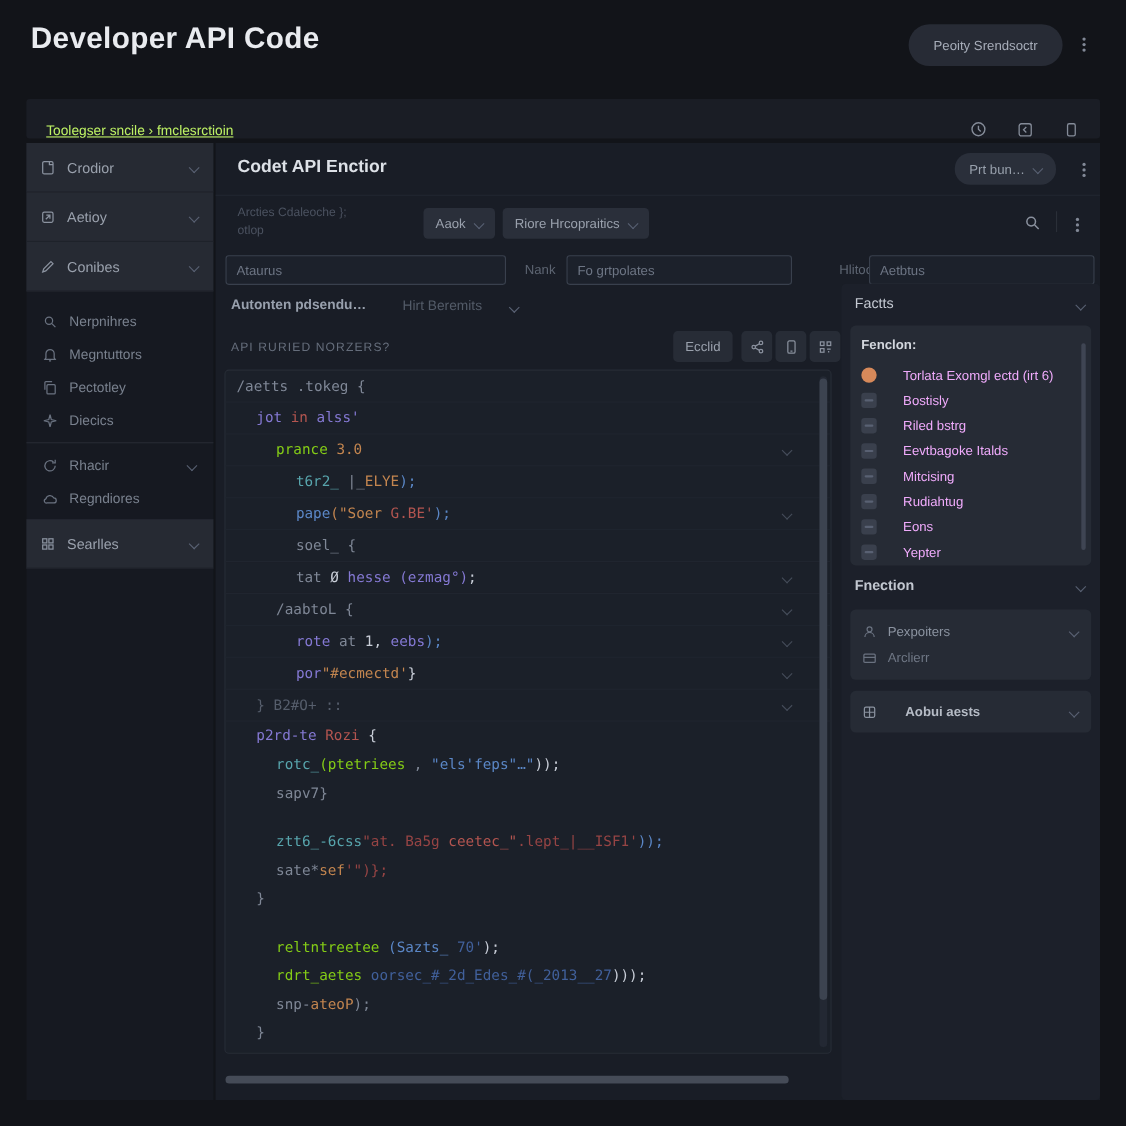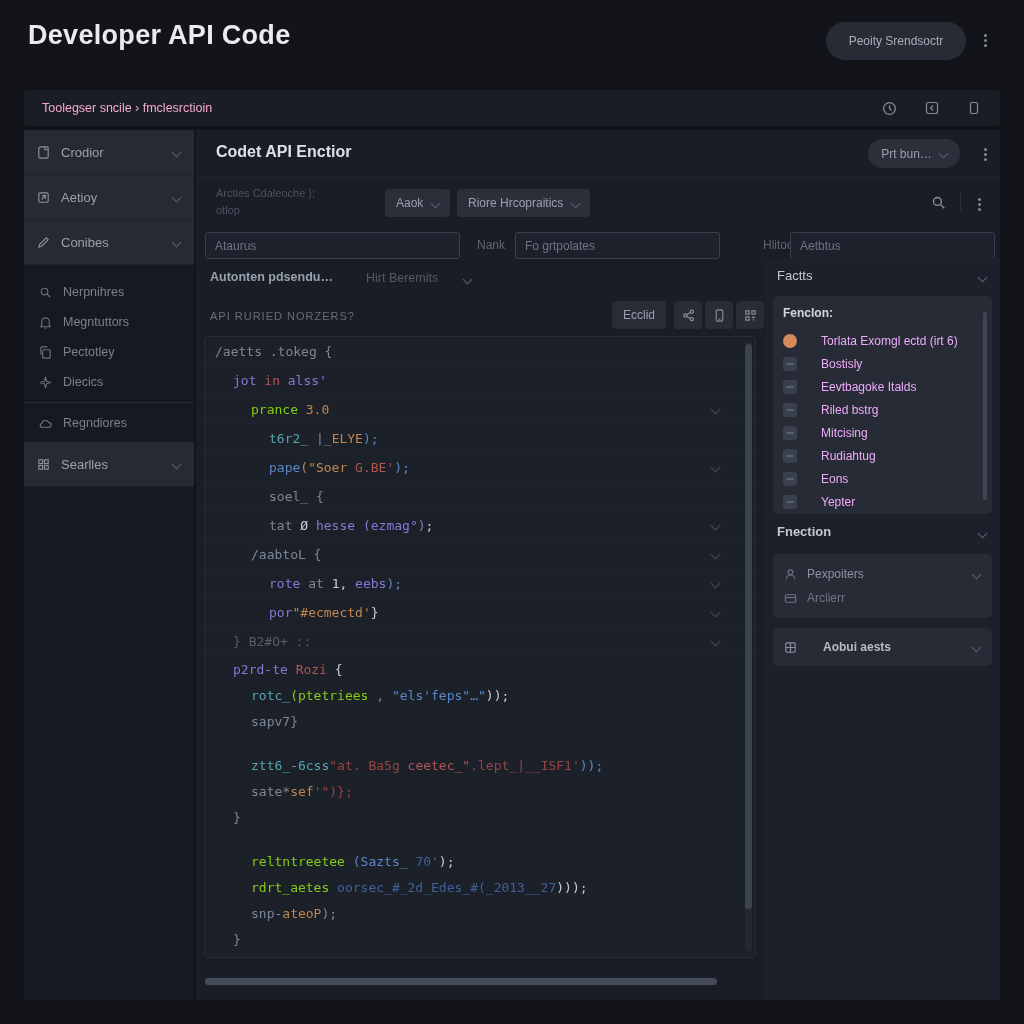--- a/index.html
+++ b/index.html
@@ -7,21 +7,21 @@
         font-family:"Liberation Sans",sans-serif;-webkit-font-smoothing:antialiased;}
   
   .app-title{position:absolute;left:28px;top:20px;font-size:27px;font-weight:600;color:#e9ebef;letter-spacing:.3px;}
   .header-btn{position:absolute;left:826px;top:22px;width:140px;height:38px;border-radius:19px;background:#272b35;
               color:#a7adb9;font-size:12px;display:flex;align-items:center;justify-content:center;cursor:pointer;}
   .vdots{width:3px;height:3px;border-radius:50%;background:#818896;
          box-shadow:0 -5px 0 #818896,0 5px 0 #818896;}
   .header-dots{position:absolute;left:984px;top:39px;}
   
   .bcbar{position:absolute;left:24px;top:90px;width:976px;height:36px;background:#1a1d25;border-radius:3px;
-         display:flex;align-items:center;padding:0 18px;box-sizing:border-box;color:#f9a8d4;font-size:12.5px;}
+         display:flex;align-items:flex-end;padding:0 18px;box-sizing:border-box;color:#bef264;font-size:12.5px;text-decoration:underline;}
   .bc-icons{margin-left:auto;display:flex;gap:26px;align-items:center;color:#848b98;}
   .ic{display:inline-flex;align-items:center;justify-content:center;}
   .ic svg{display:block;}
   
   .sidebar{position:absolute;left:24px;top:130px;width:170px;height:870px;background:#161921;}
   .sb-row{display:flex;align-items:center;gap:10px;box-sizing:border-box;}
   .sb-boxed{height:45px;background:#262a33;border-bottom:1px solid #1e222a;padding:4px 12px;color:#9aa1ad;font-size:13px;}
   .sb-boxed .ic{color:#8b93a0;}
   .sb-plain{height:30px;padding:0 14px;color:#79818e;font-size:12.5px;}
   .sb-plain .ic{color:#6a7280;}
@@ -202,20 +202,30 @@
           <svg width="15" height="15" viewBox="0 0 16 16" fill="none" stroke="currentColor" stroke-width="1.2">
             <path d="M8 2l1.2 4.8L14 8l-4.8 1.2L8 14l-1.2-4.8L2 8l4.8-1.2z"></path>
           </svg>
         </span>
         <span>Diecics</span>
       </div>
       <div class="sb-div"></div>
       <div class="sb-row sb-plain">
         <span class="ic">
           <svg width="15" height="15" viewBox="0 0 16 16" fill="none" stroke="currentColor" stroke-width="1.2">
+            <path d="M13 8a5 5 0 1 1-1.7-3.8"></path>
+            <path d="M13 2.2v3h-3"></path>
+          </svg>
+        </span>
+        <span>Rhacir</span>
+        <span class="chev"></span>
+      </div>
+      <div class="sb-row sb-plain">
+        <span class="ic">
+          <svg width="15" height="15" viewBox="0 0 16 16" fill="none" stroke="currentColor" stroke-width="1.2">
             <path d="M5 12h6.5a2.5 2.5 0 0 0 0-5A4 4 0 0 0 4 8a2 2 0 0 0 1 4z"></path>
           </svg>
         </span>
         <span>Regndiores</span>
       </div>
       <div class="sb-gap"></div>
       <div class="sb-row sb-boxed sb-last">
         <span class="ic">
           <svg width="15" height="15" viewBox="0 0 16 16" fill="none" stroke="currentColor" stroke-width="1.2">
             <rect x="3" y="3" width="4" height="4"></rect>
@@ -408,25 +418,25 @@
             <div class="func-item">
               <span class="avatar"></span>
               <span>Torlata Exomgl ectd (irt 6)</span>
             </div>
             <div class="func-item">
               <span class="tile"></span>
               <span>Bostisly</span>
             </div>
             <div class="func-item">
               <span class="tile"></span>
+              <span>Riled bstrg</span>
+            </div>
+            <div class="func-item">
+              <span class="tile"></span>
               <span>Eevtbagoke Italds</span>
-            </div>
-            <div class="func-item">
-              <span class="tile"></span>
-              <span>Riled bstrg</span>
             </div>
             <div class="func-item">
               <span class="tile"></span>
               <span>Mitcising</span>
             </div>
             <div class="func-item">
               <span class="tile"></span>
               <span>Rudiahtug</span>
             </div>
             <div class="func-item">

